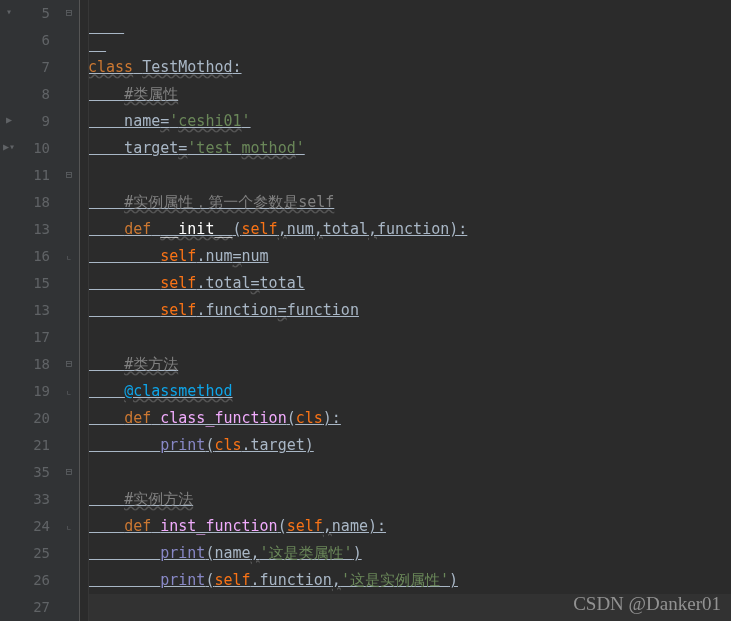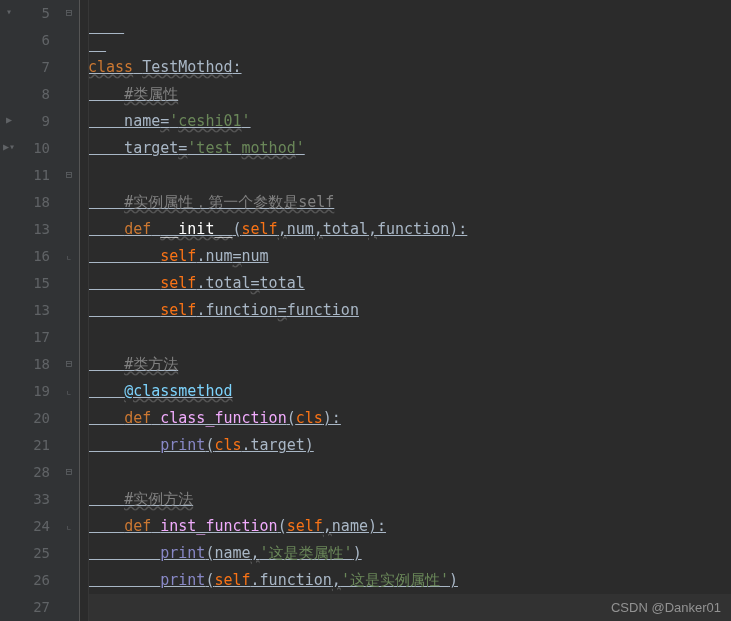--- a/index.html
+++ b/index.html
@@ -69,43 +69,43 @@
   .ln { height: 27px; line-height: 27px; }
   .fold-slot { height: 27px; }
   
   
   .kw { color: #cc7832; }         
   .fn { color: #f0abfc; }         
   .str { color: #6a8759; }        
   .cmt { color: #808080; }        
   .self { color: #f97316; }       
   .builtin { color: #8888c6; }    
-  .decor { color: #7dd3fc; }      
+  .decor { color: #0ea5e9; }      
   .magic { color: #ffffff; }      
   .plain { color: #a9b7c6; }
   .underline { text-decoration: underline; text-decoration-style: wavy; text-decoration-color: #555; }
   
   .active-line {
     background: #323232;
   }
   .vert-guide {
     position: absolute;
     left: 8px;
     top: 0;
     bottom: 0;
     border-left: 1px solid #373737;
     height: 100%;
   }
   .watermark {
     position: absolute;
     bottom: 6px;
     right: 10px;
     color: #aaa;
-    font-size: 13px;
-    font-family: Liberation Sans, sans-serif;
+    font-size: 19px;
+    font-family: Liberation Serif, serif;
     opacity: 0.8;
   }
 </style>
 </head>
 <body>
 
 <div class="editor">
   <div class="gutter-markers">
       <div class="marker" style="top: 6px;">▾</div>
       <div class="marker" style="top: 114px;">▶</div>
@@ -122,21 +122,21 @@
       <div class="ln">18</div>
       <div class="ln">13</div>
       <div class="ln">16</div>
       <div class="ln">15</div>
       <div class="ln">13</div>
       <div class="ln">17</div>
       <div class="ln">18</div>
       <div class="ln">19</div>
       <div class="ln">20</div>
       <div class="ln">21</div>
-      <div class="ln">28</div>
+      <div class="ln">35</div>
       <div class="ln">33</div>
       <div class="ln">24</div>
       <div class="ln">25</div>
       <div class="ln">26</div>
       <div class="ln">27</div>
     </div>
   <div class="gutter-fold">
       <div class="fold-slot" style="position: relative;">
         <div class="fold-mark" style="top: 7px;">⊟</div>
       </div>

